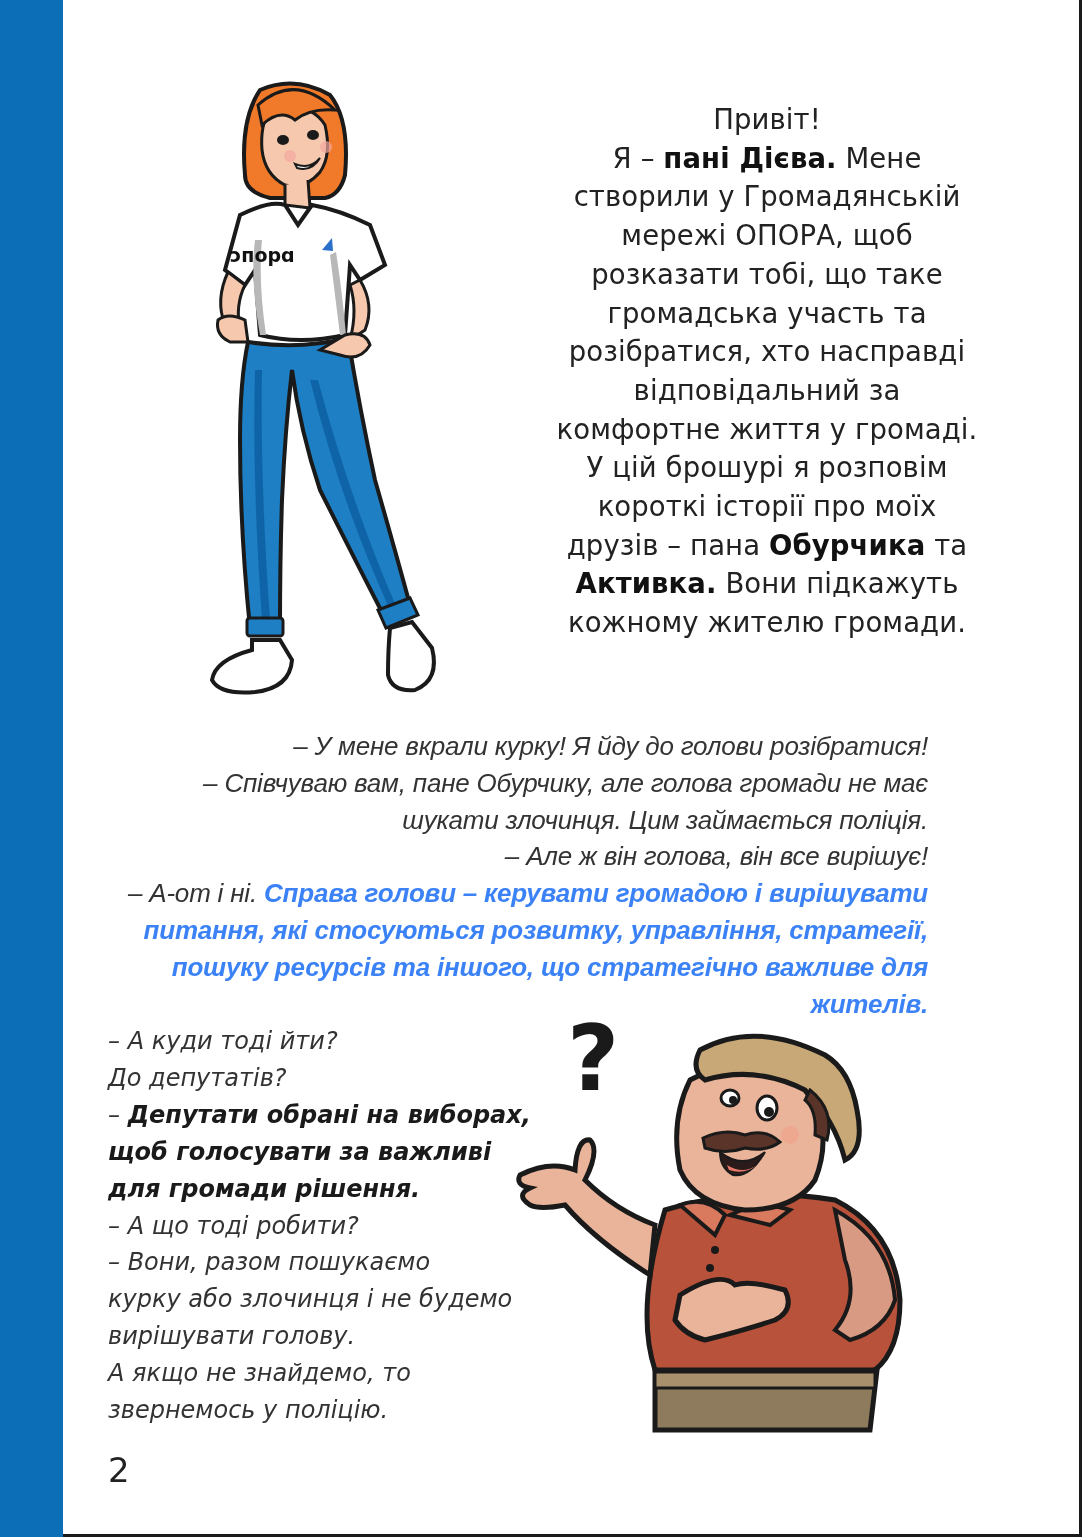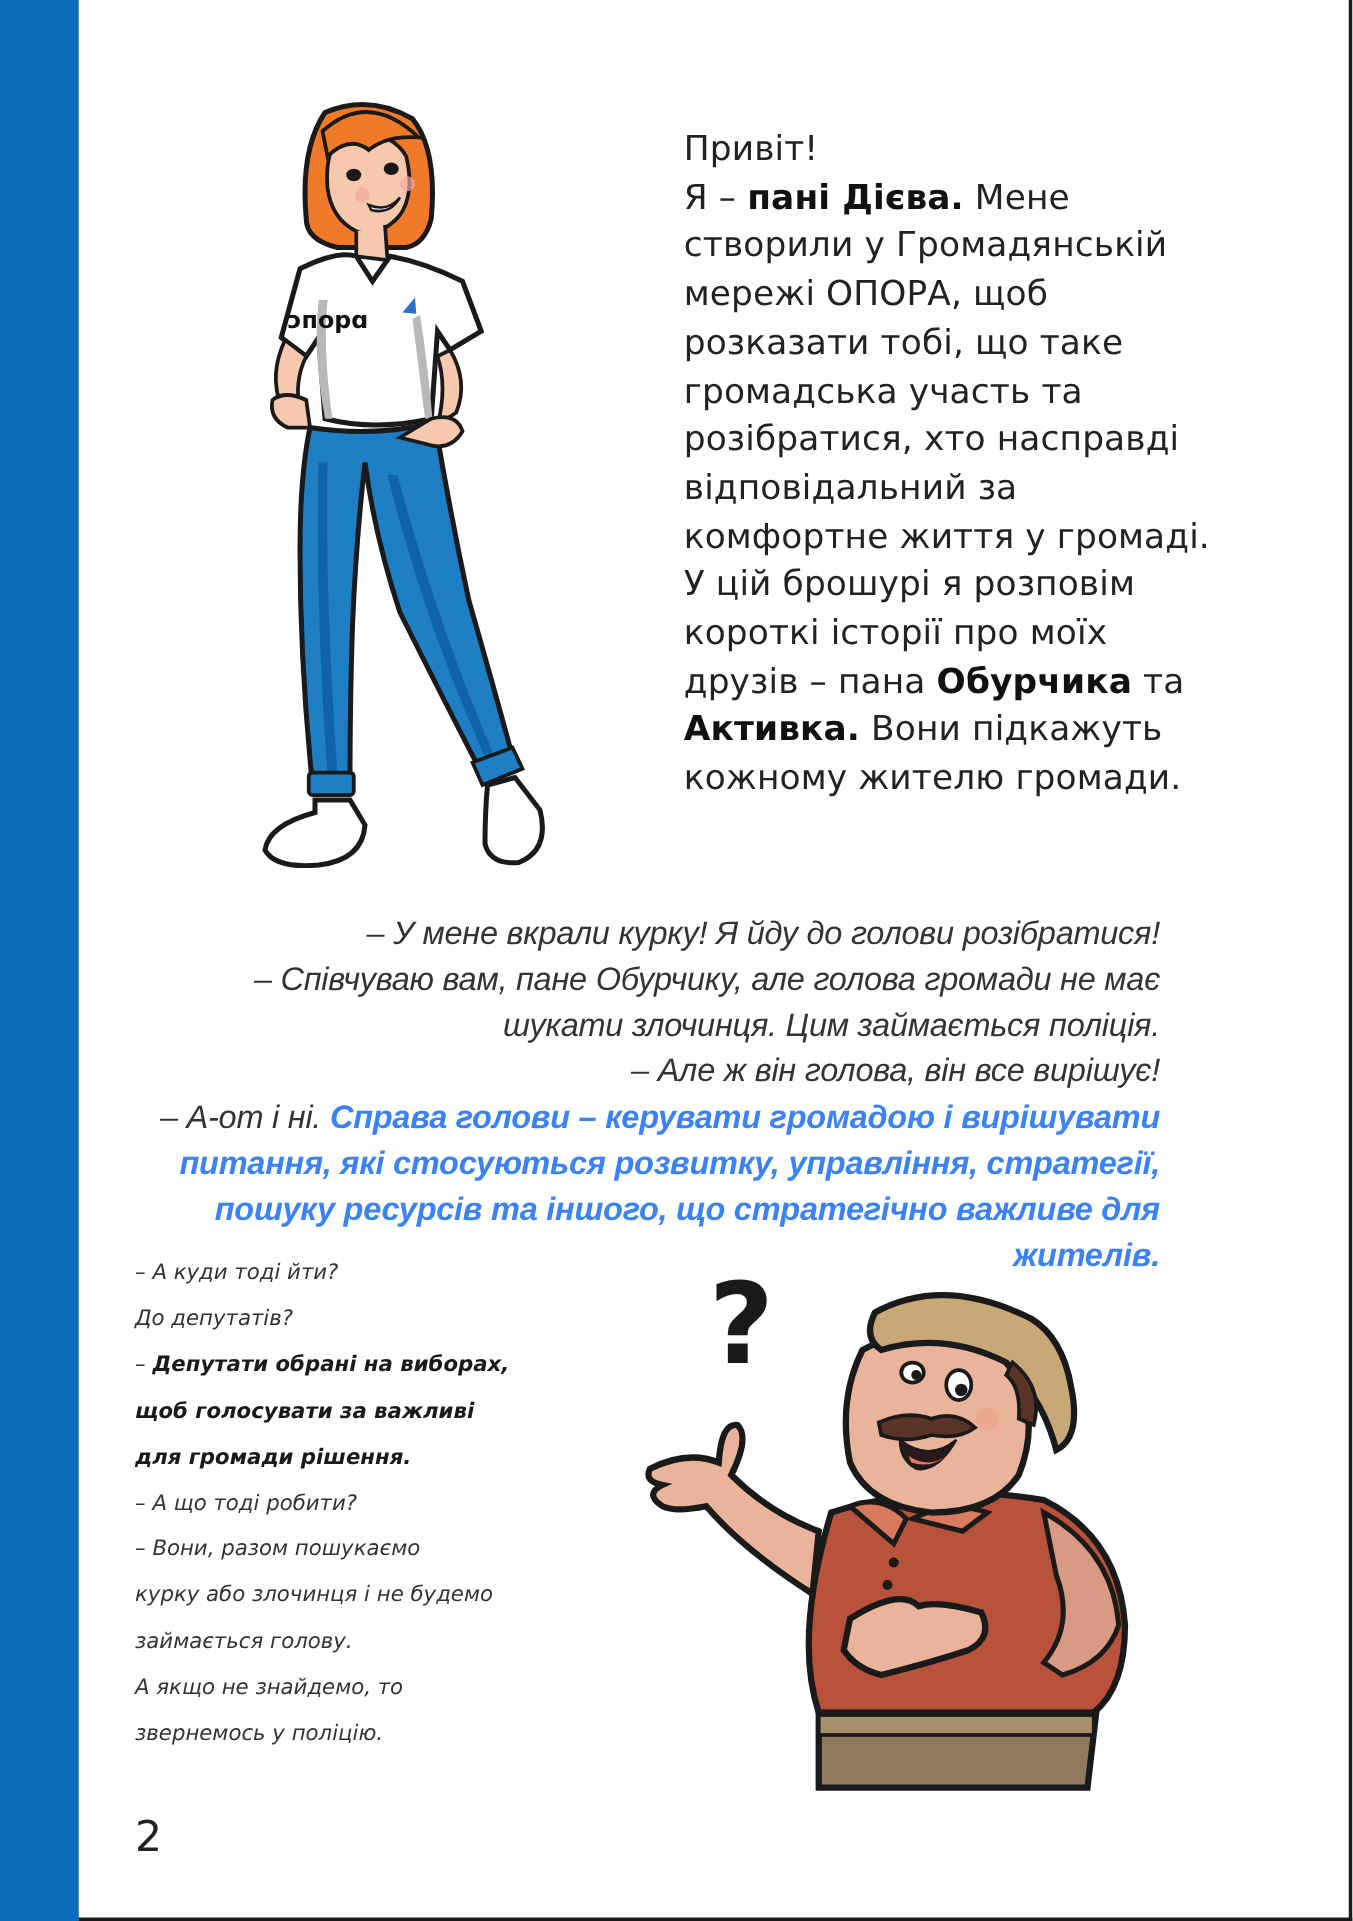--- a/index.html
+++ b/index.html
@@ -1,25 +1,25 @@
 <!DOCTYPE html>
 <html><head>
 <meta charset="utf-8">
 <style>
   html,body{margin:0;padding:0;}
   body{width:1082px;height:1537px;position:relative;background:#ffffff;overflow:hidden;font-family:"DejaVu Sans",sans-serif;color:#1c1c1c;}
   .page-frame{position:absolute;left:0;top:0;width:1079px;height:1534px;border-right:3px solid #1a1a1a;border-bottom:3px solid #1a1a1a;box-sizing:content-box;}
   .side-bar{position:absolute;left:0;top:0;width:63px;height:1537px;background:#0d6eb8;}
   .intro{position:absolute;left:547px;top:100px;width:440px;font-family:"DejaVu Sans",sans-serif;font-size:27.5px;line-height:38.7px;color:#222;letter-spacing:0.1px;}
   .intro b{font-weight:bold;color:#111;margin-top:32px;}
-  .intro .ln{display:block;white-space:nowrap;}
+  .intro .ln{display:block;white-space:nowrap;text-align:center;}
   .dialog{position:absolute;left:108px;top:728px;width:820px;font-family:"Liberation Sans",sans-serif;font-style:italic;font-size:26px;line-height:36.8px;color:#333;letter-spacing:-0.2px;text-align:right;}
   .dialog .ln{display:block;white-space:nowrap;}
   .dialog .bold{font-weight:bold;color:#3b82f6;}
-  .dialog2{position:absolute;left:108px;top:1000px;width:440px;font-family:"DejaVu Sans",sans-serif;font-style:italic;font-size:17px;line-height:36.9px;color:#333;}
+  .dialog2{position:absolute;left:108px;top:1023px;width:440px;font-family:"DejaVu Sans",sans-serif;font-style:italic;font-size:24px;line-height:36.9px;color:#333;}
   .dialog2 .ln{display:block;white-space:nowrap;}
   .dialog2 .bold{font-weight:bold;color:#1a1a1a;}
   .page-num{position:absolute;left:108px;top:1450px;font-family:"DejaVu Sans",sans-serif;font-size:34px;color:#222;}
   .ill{position:absolute;}
 </style>
 </head>
 <body>
 
 <div class="page-frame"></div>
 <div class="side-bar"></div>
@@ -93,21 +93,21 @@
 
 <div class="dialog2" id="dialogNarrow">
     <span class="ln"><span>– А куди тоді йти?</span></span>
     <span class="ln"><span>До депутатів?</span></span>
     <span class="ln"><span>– </span><b class="bold">Депутати обрані на виборах,</b></span>
     <span class="ln"><b class="bold">щоб голосувати за важливі</b></span>
     <span class="ln"><b class="bold">для громади рішення.</b></span>
     <span class="ln"><span>– А що тоді робити?</span></span>
     <span class="ln"><span>– Вони, разом пошукаємо</span></span>
     <span class="ln"><span>курку або злочинця і не будемо</span></span>
-    <span class="ln"><span>займається голову.</span></span>
+    <span class="ln"><span>вирішувати голову.</span></span>
     <span class="ln"><span>А якщо не знайдемо, то</span></span>
     <span class="ln"><span>звернемось у поліцію.</span></span>
   </div>
 
 <svg class="ill" style="left:505px;top:1010px;" width="400" height="430" viewBox="0 0 400 430">
 
   <text x="62" y="80" font-family="DejaVu Sans, sans-serif" font-weight="bold" font-size="90" fill="#1a1a1a">?</text>
 
   <path d="M160 200 Q240 175 330 190 Q390 220 395 290 Q395 340 370 360 L300 370 Q200 370 150 360 Q130 300 160 200 Z" fill="#b8523a" stroke="#1a1a1a" stroke-width="5"></path>
 

